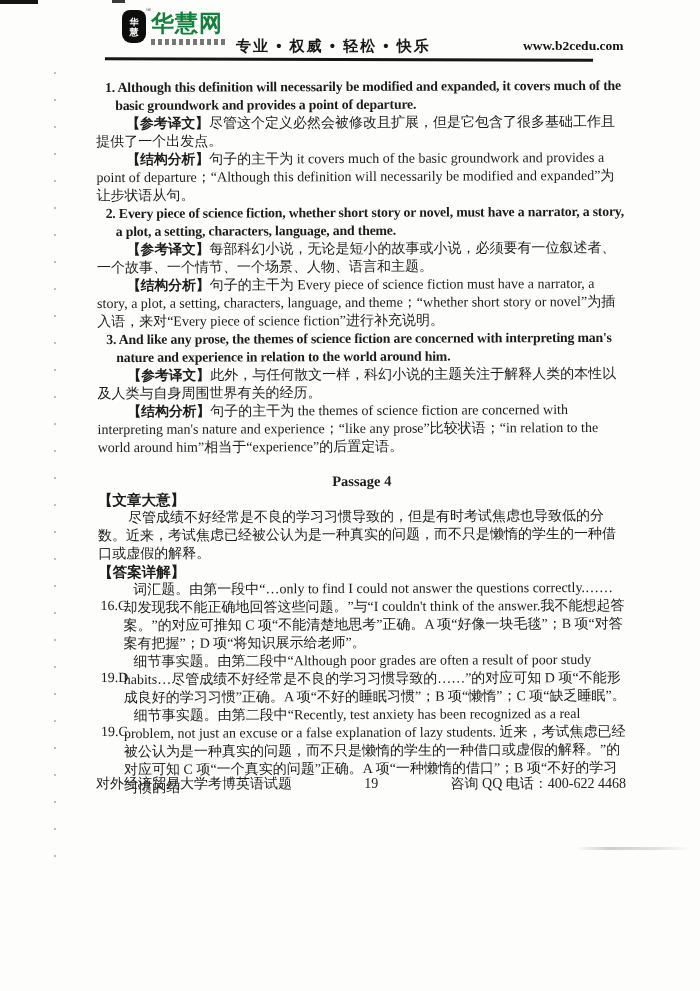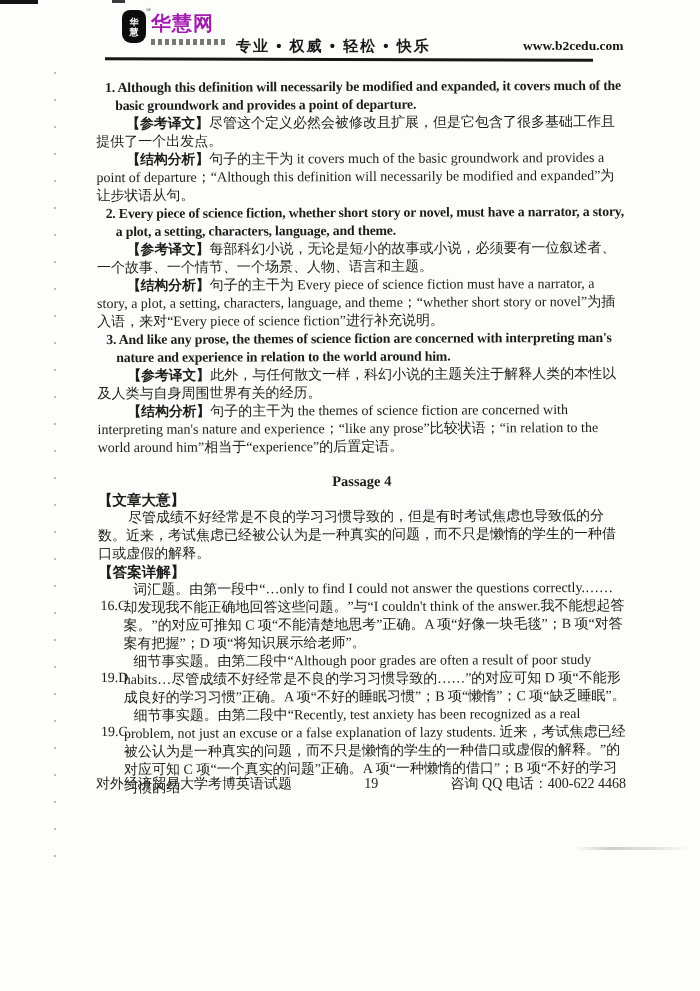--- a/index.html
+++ b/index.html
@@ -17,21 +17,21 @@
     background:linear-gradient(90deg,transparent,rgba(120,120,120,.35) 30%,rgba(140,140,140,.25) 70%,transparent);}
   
   .hdr{position:relative;height:64px;}
   .logo{position:absolute;left:122px;top:10px;display:flex;align-items:flex-start;}
   .seal{width:24px;height:33px;background:#0d0d0d;border-radius:8px 8px 9px 9px;color:#fff;
     display:flex;flex-direction:column;align-items:center;justify-content:center;
     font-family:"Liberation Sans","DejaVu Sans",sans-serif;font-size:9px;line-height:10px;font-weight:bold;}
   .regmark{position:absolute;left:146px;top:6px;font-size:7px;color:#333;}
   .brandcol{margin-left:5px;}
   .brand{font-family:"Liberation Sans","DejaVu Sans",sans-serif;font-weight:bold;
-    font-size:20px;line-height:26px;letter-spacing:1px;color:#a21caf;}
+    font-size:23px;line-height:26px;letter-spacing:1px;color:#15803d;}
   .tagline{margin-top:3px;height:6px;width:74px;
     background:repeating-linear-gradient(90deg,#4a4a4a 0 4px,transparent 4px 7px);opacity:.75;}
   .slogan{position:absolute;left:236px;top:37px;font-family:"Liberation Sans","DejaVu Sans",sans-serif;
     font-weight:bold;font-size:15px;letter-spacing:2px;color:#181818;white-space:nowrap;}
   .siteurl{position:absolute;left:482px;top:38px;font-weight:bold;font-size:13.5px;color:#141414;margin-left:41px;}
   .hdr-rule{position:absolute;left:105px;top:58px;width:488px;height:2.6px;background:#161616;
     transform:rotate(.2deg);}
   
   .main{padding:14px 76px 0 96px;line-height:18px;font-size:14px;transform:rotate(-.25deg);
     transform-origin:50% 0;}

